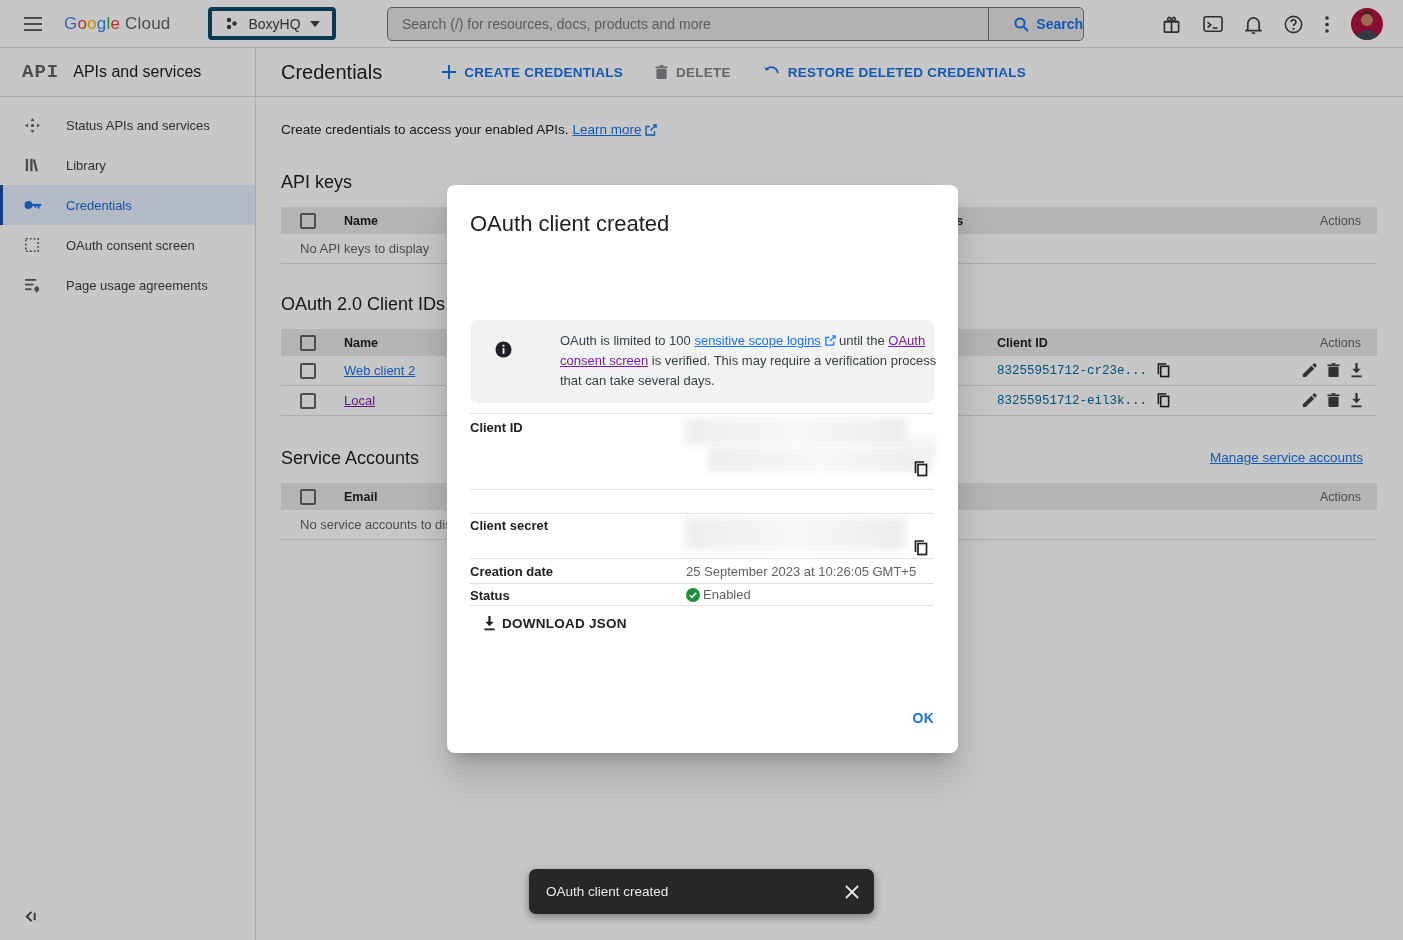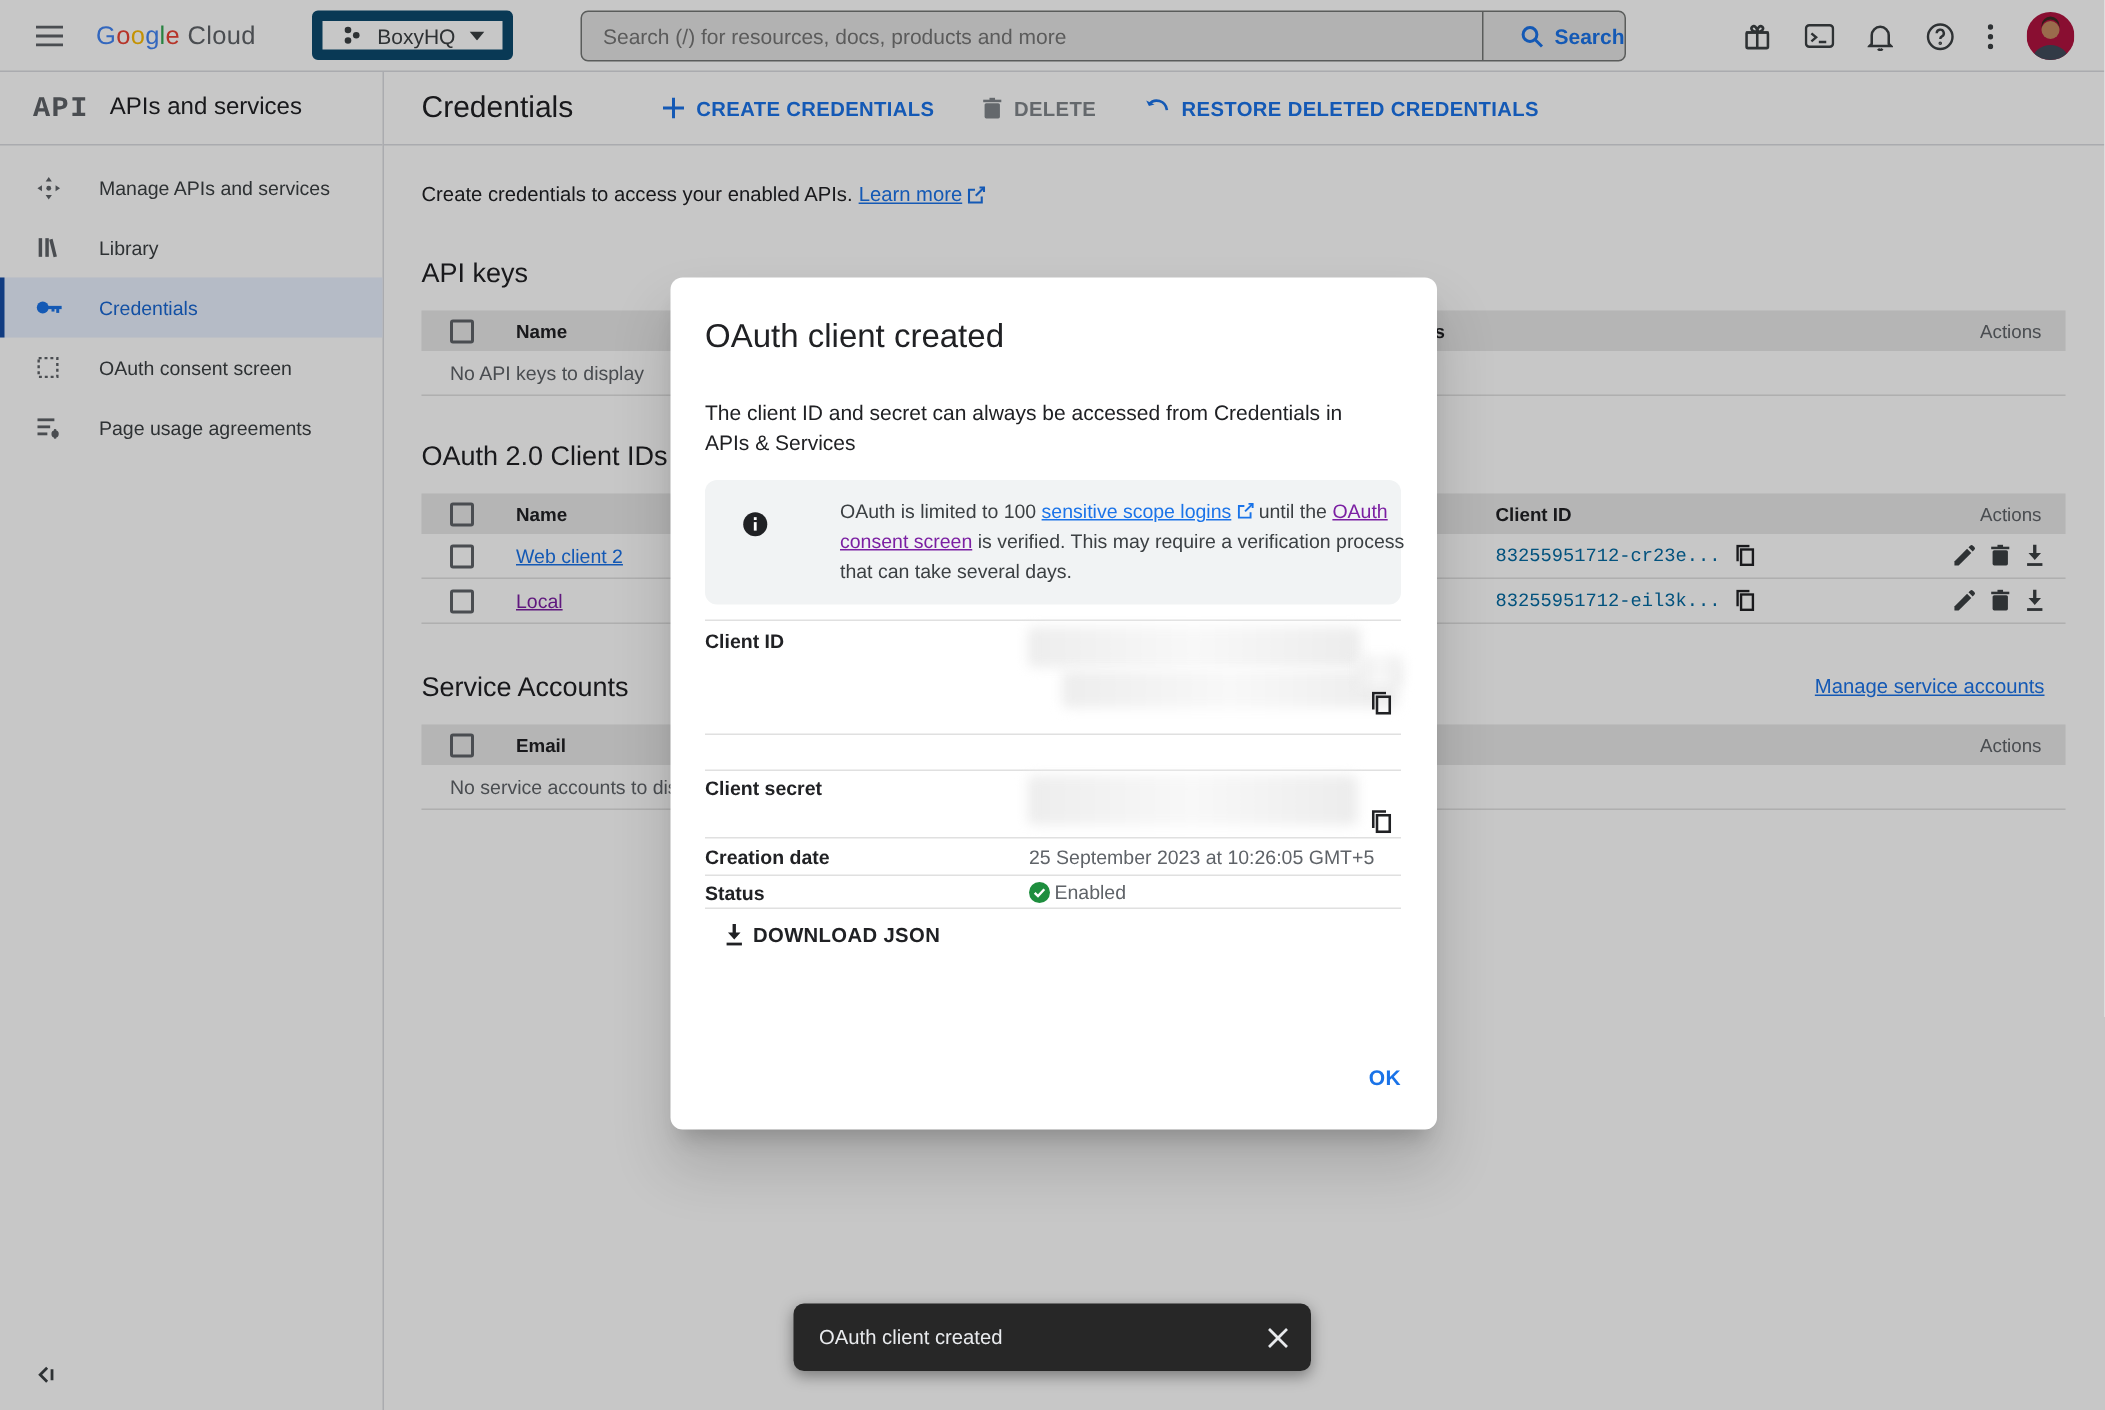--- a/index.html
+++ b/index.html
@@ -6,21 +6,21 @@
   html,body { width:1403px; height:940px; }
   body { font-family:"Liberation Sans", sans-serif; background:#fff; position:relative; overflow:hidden; color:#202124; }
   svg { display:block; }
 
   
   .topbar { position:absolute; left:0; top:0; width:1403px; height:48px; background:#fff; border-bottom:1px solid #dadce0; display:flex; align-items:center; z-index:1; }
   .hamburger { margin-left:20px; width:26px; height:26px; display:flex; align-items:center; justify-content:center; color:#5f6368; cursor:pointer; }
   .gc-logo { margin-left:18px; font-size:17px; letter-spacing:.2px; display:flex; align-items:center; }
   .gc-logo .cloud { color:#5f6368; margin-left:5px; }
   .l-b{color:#4285f4}.l-r{color:#ea4335}.l-y{color:#fbbc05}.l-g{color:#34a853}
-  .project-btn { margin-left:38px; height:33px; border:7px solid #0c4a6e; border-radius:4px; display:flex; align-items:center; padding:0 12px; gap:9px; background:#fff; cursor:pointer; }
+  .project-btn { margin-left:38px; height:33px; border:4px solid #0c4a6e; border-radius:4px; display:flex; align-items:center; padding:0 12px; gap:9px; background:#fff; cursor:pointer; }
   .project-btn .pname { font-size:14px; color:#3c4043; }
   .searchbar { position:absolute; left:387px; top:7px; width:697px; height:34px; border:1px solid #747775; border-radius:5px; display:flex; align-items:center; background:#e5e5e5; }
   .searchbar input { flex:1; border:none; outline:none; font-size:14px; color:#5f6368; padding:0 14px; background:transparent; font-family:"Liberation Sans",sans-serif; }
   .search-btn { width:95px; height:100%; border-left:1px solid #747775; display:flex; align-items:center; justify-content:flex-end; gap:7px; color:#1a73e8; font-weight:bold; font-size:14px; cursor:pointer; }
   .top-icons { position:absolute; right:20px; top:0; height:48px; display:flex; align-items:center; gap:22px; }
   .tico { color:#3c4043; cursor:pointer; }
   .avatar { width:32px; height:32px; border-radius:50%; overflow:hidden; cursor:pointer; }
 
   
   .sidebar { position:absolute; left:0; top:48px; width:256px; height:892px; background:#fff; border-right:1px solid #dadce0; z-index:1; }
@@ -181,21 +181,21 @@
     <div class="side-item">
       <span class="sico">
           <svg width="17" height="17" viewBox="0 0 18 18" fill="currentColor">
             <polygon points="9,1 11.2,4.2 6.8,4.2"></polygon>
             <polygon points="9,17 6.8,13.8 11.2,13.8"></polygon>
             <polygon points="1,9 4.2,6.8 4.2,11.2"></polygon>
             <polygon points="17,9 13.8,11.2 13.8,6.8"></polygon>
             <circle cx="9" cy="9" r="1.7"></circle>
           </svg>
         </span>
-      <span>Manage APIs and services</span>
+      <span>Status APIs and services</span>
     </div>
     <div class="side-item">
       <span class="sico">
           <svg width="16" height="16" viewBox="0 0 18 18" fill="currentColor">
             <rect x="2" y="2" width="2.6" height="14"></rect>
             <rect x="7" y="2" width="2.6" height="14"></rect>
             <rect x="11.4" y="2.6" width="2.6" height="13.6" transform="rotate(-14 12.7 9)"></rect>
           </svg>
         </span>
       <span>Library</span>
@@ -390,21 +390,20 @@
     <div class="tbl-row">
       <span class="empty-row">No service accounts to display</span>
     </div>
   </div>
 </div>
 
 <div class="dim"></div>
 
 <div class="modal">
   <div class="m-title">OAuth client created</div>
-  <div class="m-sub">The client ID and secret can always be accessed from Credentials in APIs &amp; Services</div>
 
   <div class="m-info">
     <span class="m-info-ico">
         <svg width="17" height="17" viewBox="0 0 18 18">
           <circle cx="9" cy="9" r="8.5" fill="#202124"></circle>
           <rect x="8" y="7.5" width="2" height="6" fill="#fff"></rect>
           <rect x="8" y="4" width="2" height="2" fill="#fff"></rect>
         </svg>
       </span>
     <span class="m-info-text">

